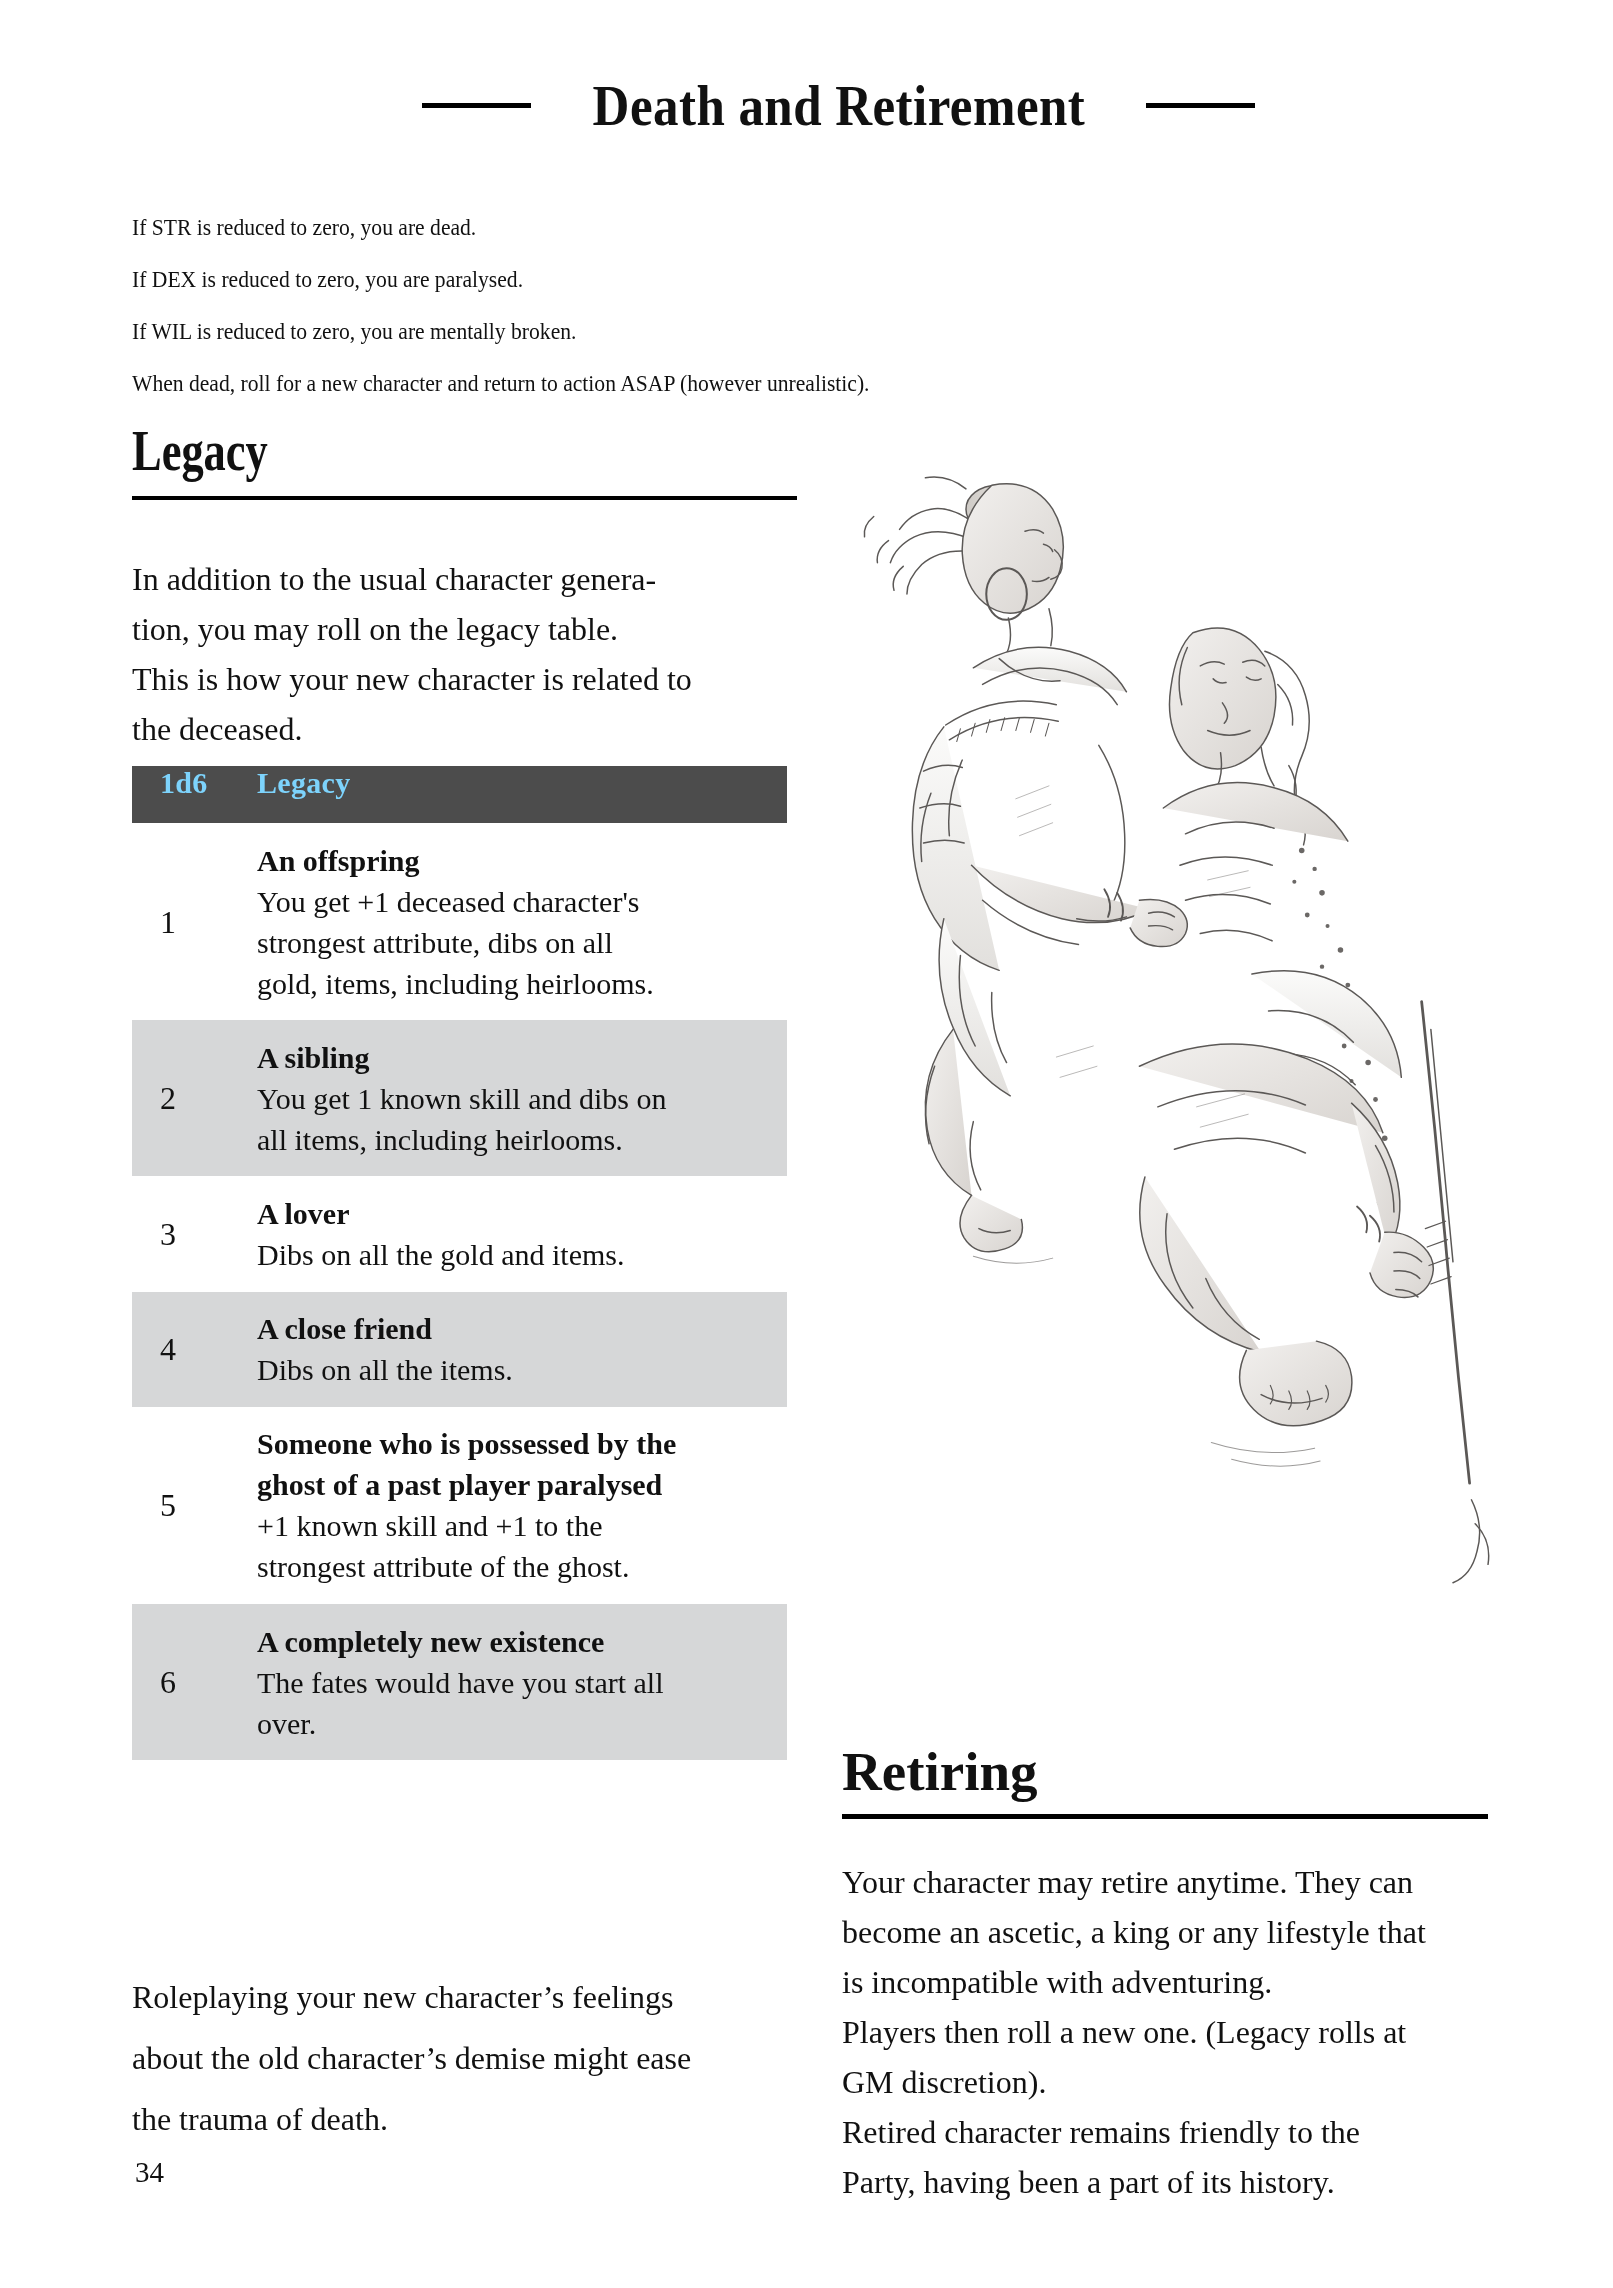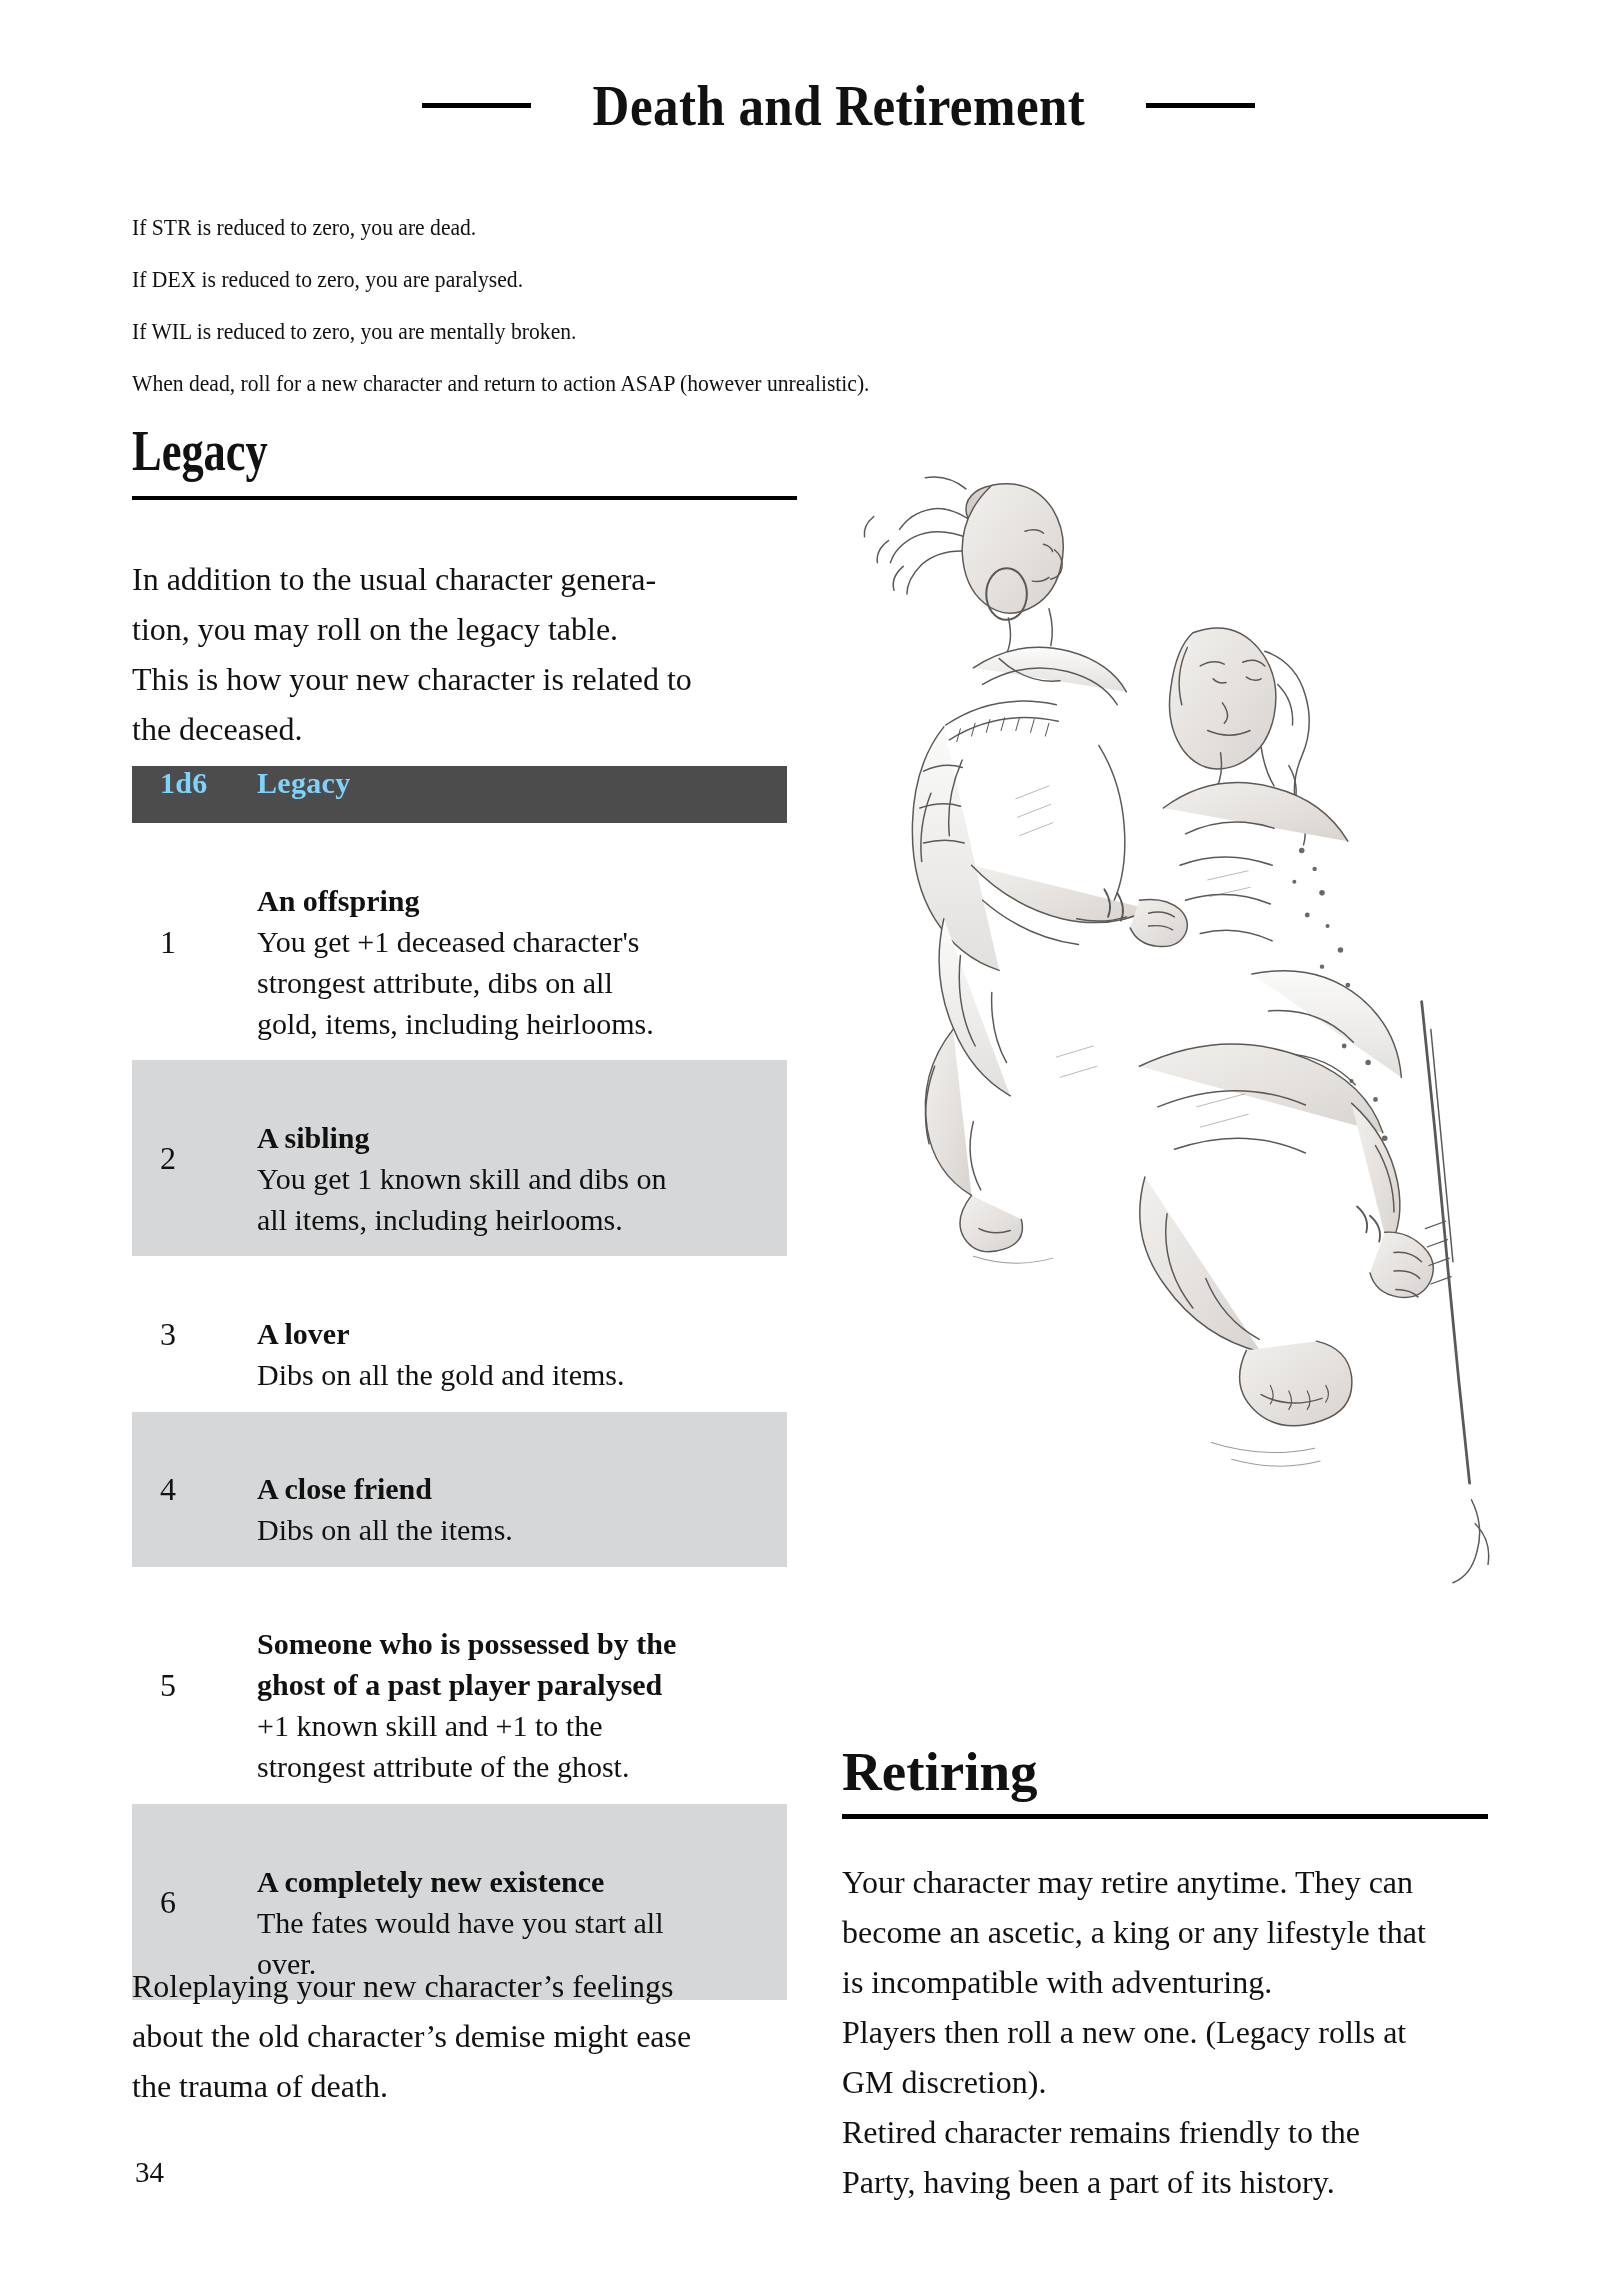--- a/index.html
+++ b/index.html
@@ -50,21 +50,21 @@
   .lead {
     position:absolute; left:132px; top:554px; width:678px;
     font-size:32px; line-height:50px;
   }
   .lead .ln { white-space:nowrap; }
 
   .outro {
     position:absolute; left:132px; top:1961px; width:683px;
     font-size:32px; line-height:50px;
   }
-  .outro .ln { white-space:nowrap; }
+  .outro .ln { white-space:nowrap;margin-top:11px; }
 
   
   .retire-body {
     position:absolute; left:842px; top:1857px; width:665px;
     font-size:32px; line-height:50px;
   }
   .retire-body .ln { white-space:nowrap; }
 
   
   .legacy-table {
@@ -81,21 +81,21 @@
     display:flex; align-items:center;
     padding:16.6px 22px 16.6px 28px;
     min-height:98px;
   }
   .trow.shaded { background:#d6d7d8; }
   .trow.plain { background:#ffffff; }
   .trow .c-roll {
     width:97px; flex:0 0 97px;
     font-size:32px; line-height:44px;
   }
-  .trow .c-desc { flex:1 1 auto;margin-top:40px; }
+  .trow .c-desc { flex:1 1 auto; }
   .c-desc .t { font-weight:700; font-size:30px; line-height:41px; }
   .c-desc .d { font-size:30px; line-height:41px; }
 
   
   .page-num {
     position:absolute; left:135px; top:2156px;
     font-size:29px;
   }
 
   

